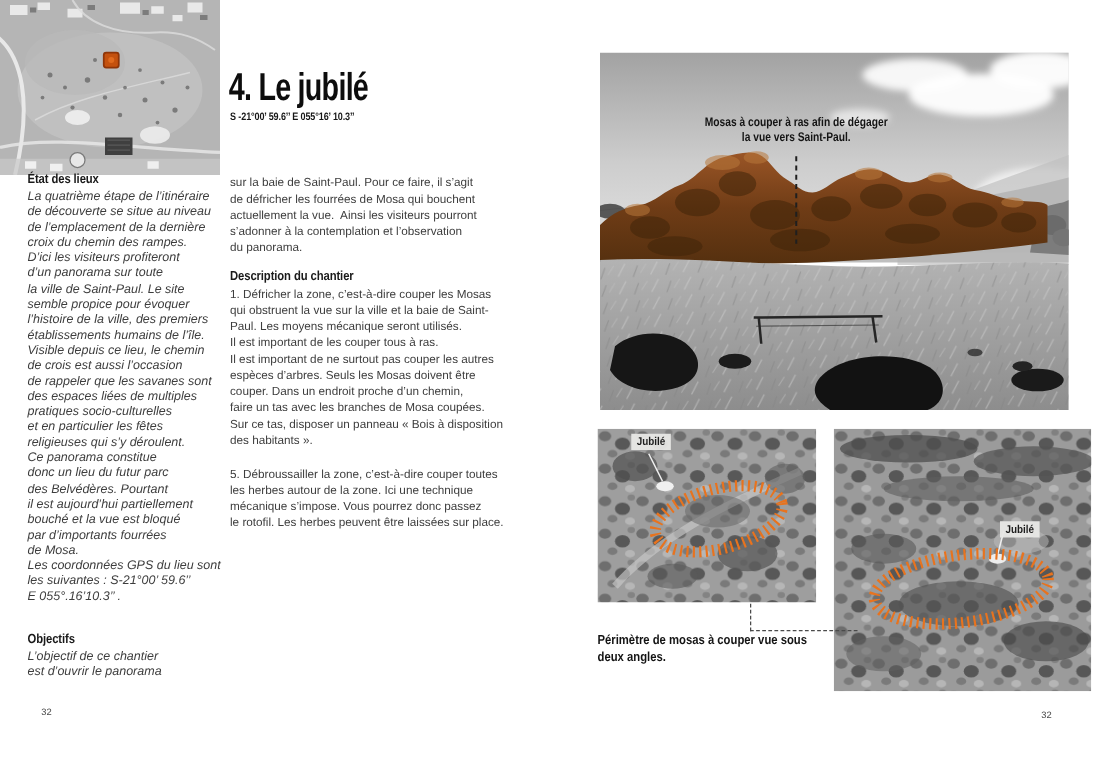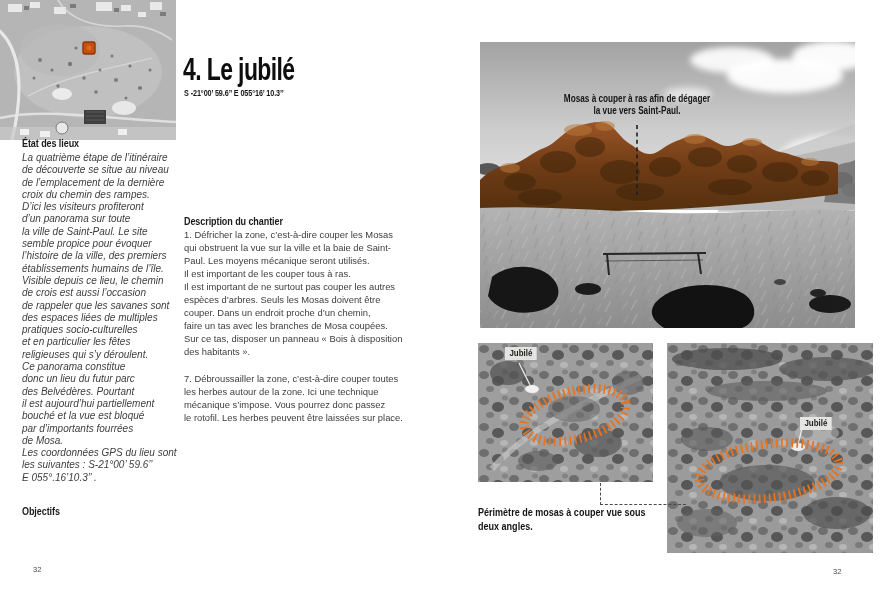--- a/index.html
+++ b/index.html
@@ -111,38 +111,45 @@
 des Belvédères. Pourtant
 il est aujourd’hui partiellement
 bouché et la vue est bloqué
 par d’importants fourrées
 de Mosa.
 Les coordonnées GPS du lieu sont
 les suivantes : S-21°00’ 59.6’’
 E 055°.16’10.3’’ .</div>
 
   <div class="abs cond h-small" style="left:22px;top:505px;">Objectifs</div>
+  <div class="abs body-text" style="left:22px;top:520px;">L’objectif de ce chantier
+est d’ouvrir le panorama</div>
 
   <div class="abs pagenum" style="left:33px;top:565px;">32</div>
 
   <div class="abs cond title" style="left:183px;top:52px;">4. Le jubilé</div>
   <div class="abs cond gps" style="left:184px;top:88px;">S -21°00’ 59.6’’ E 055°16’ 10.3’’</div>
 
+  <div class="abs col-text" style="left:184px;top:139px;">sur la baie de Saint-Paul. Pour ce faire, il s’agit
+de défricher les fourrées de Mosa qui bouchent
+actuellement la vue.  Ainsi les visiteurs pourront
+s’adonner à la contemplation et l’observation
+du panorama.</div>
   <div class="abs cond h-small" style="left:184px;top:215px;">Description du chantier</div>
   <div class="abs col-text" style="left:184px;top:228px;">1. Défricher la zone, c’est-à-dire couper les Mosas
 qui obstruent la vue sur la ville et la baie de Saint-
 Paul. Les moyens mécanique seront utilisés.
 Il est important de les couper tous à ras.
 Il est important de ne surtout pas couper les autres
 espèces d’arbres. Seuls les Mosas doivent être
 couper. Dans un endroit proche d’un chemin,
 faire un tas avec les branches de Mosa coupées.
 Sur ce tas, disposer un panneau « Bois à disposition
 des habitants ».</div>
-  <div class="abs col-text" style="left:184px;top:372px;">7. Débroussailler la zone, c’est-à-dire couper toutes
+  <div class="abs col-text" style="left:184px;top:372px;">5. Débroussailler la zone, c’est-à-dire couper toutes
 les herbes autour de la zone. Ici une technique
 mécanique s’impose. Vous pourrez donc passez
 le rotofil. Les herbes peuvent être laissées sur place.</div>
 
   <div class="abs" style="left:480px;top:42px;width:375px;height:330px;">
     <svg width="375" height="286" viewBox="0 0 375 286">
       <defs>
         <linearGradient id="sky" x1="0" y1="0" x2="0" y2="1">
           <stop offset="0" stop-color="#a2a2a2"></stop>
             <stop offset=".55" stop-color="#cdcdcd"></stop>

